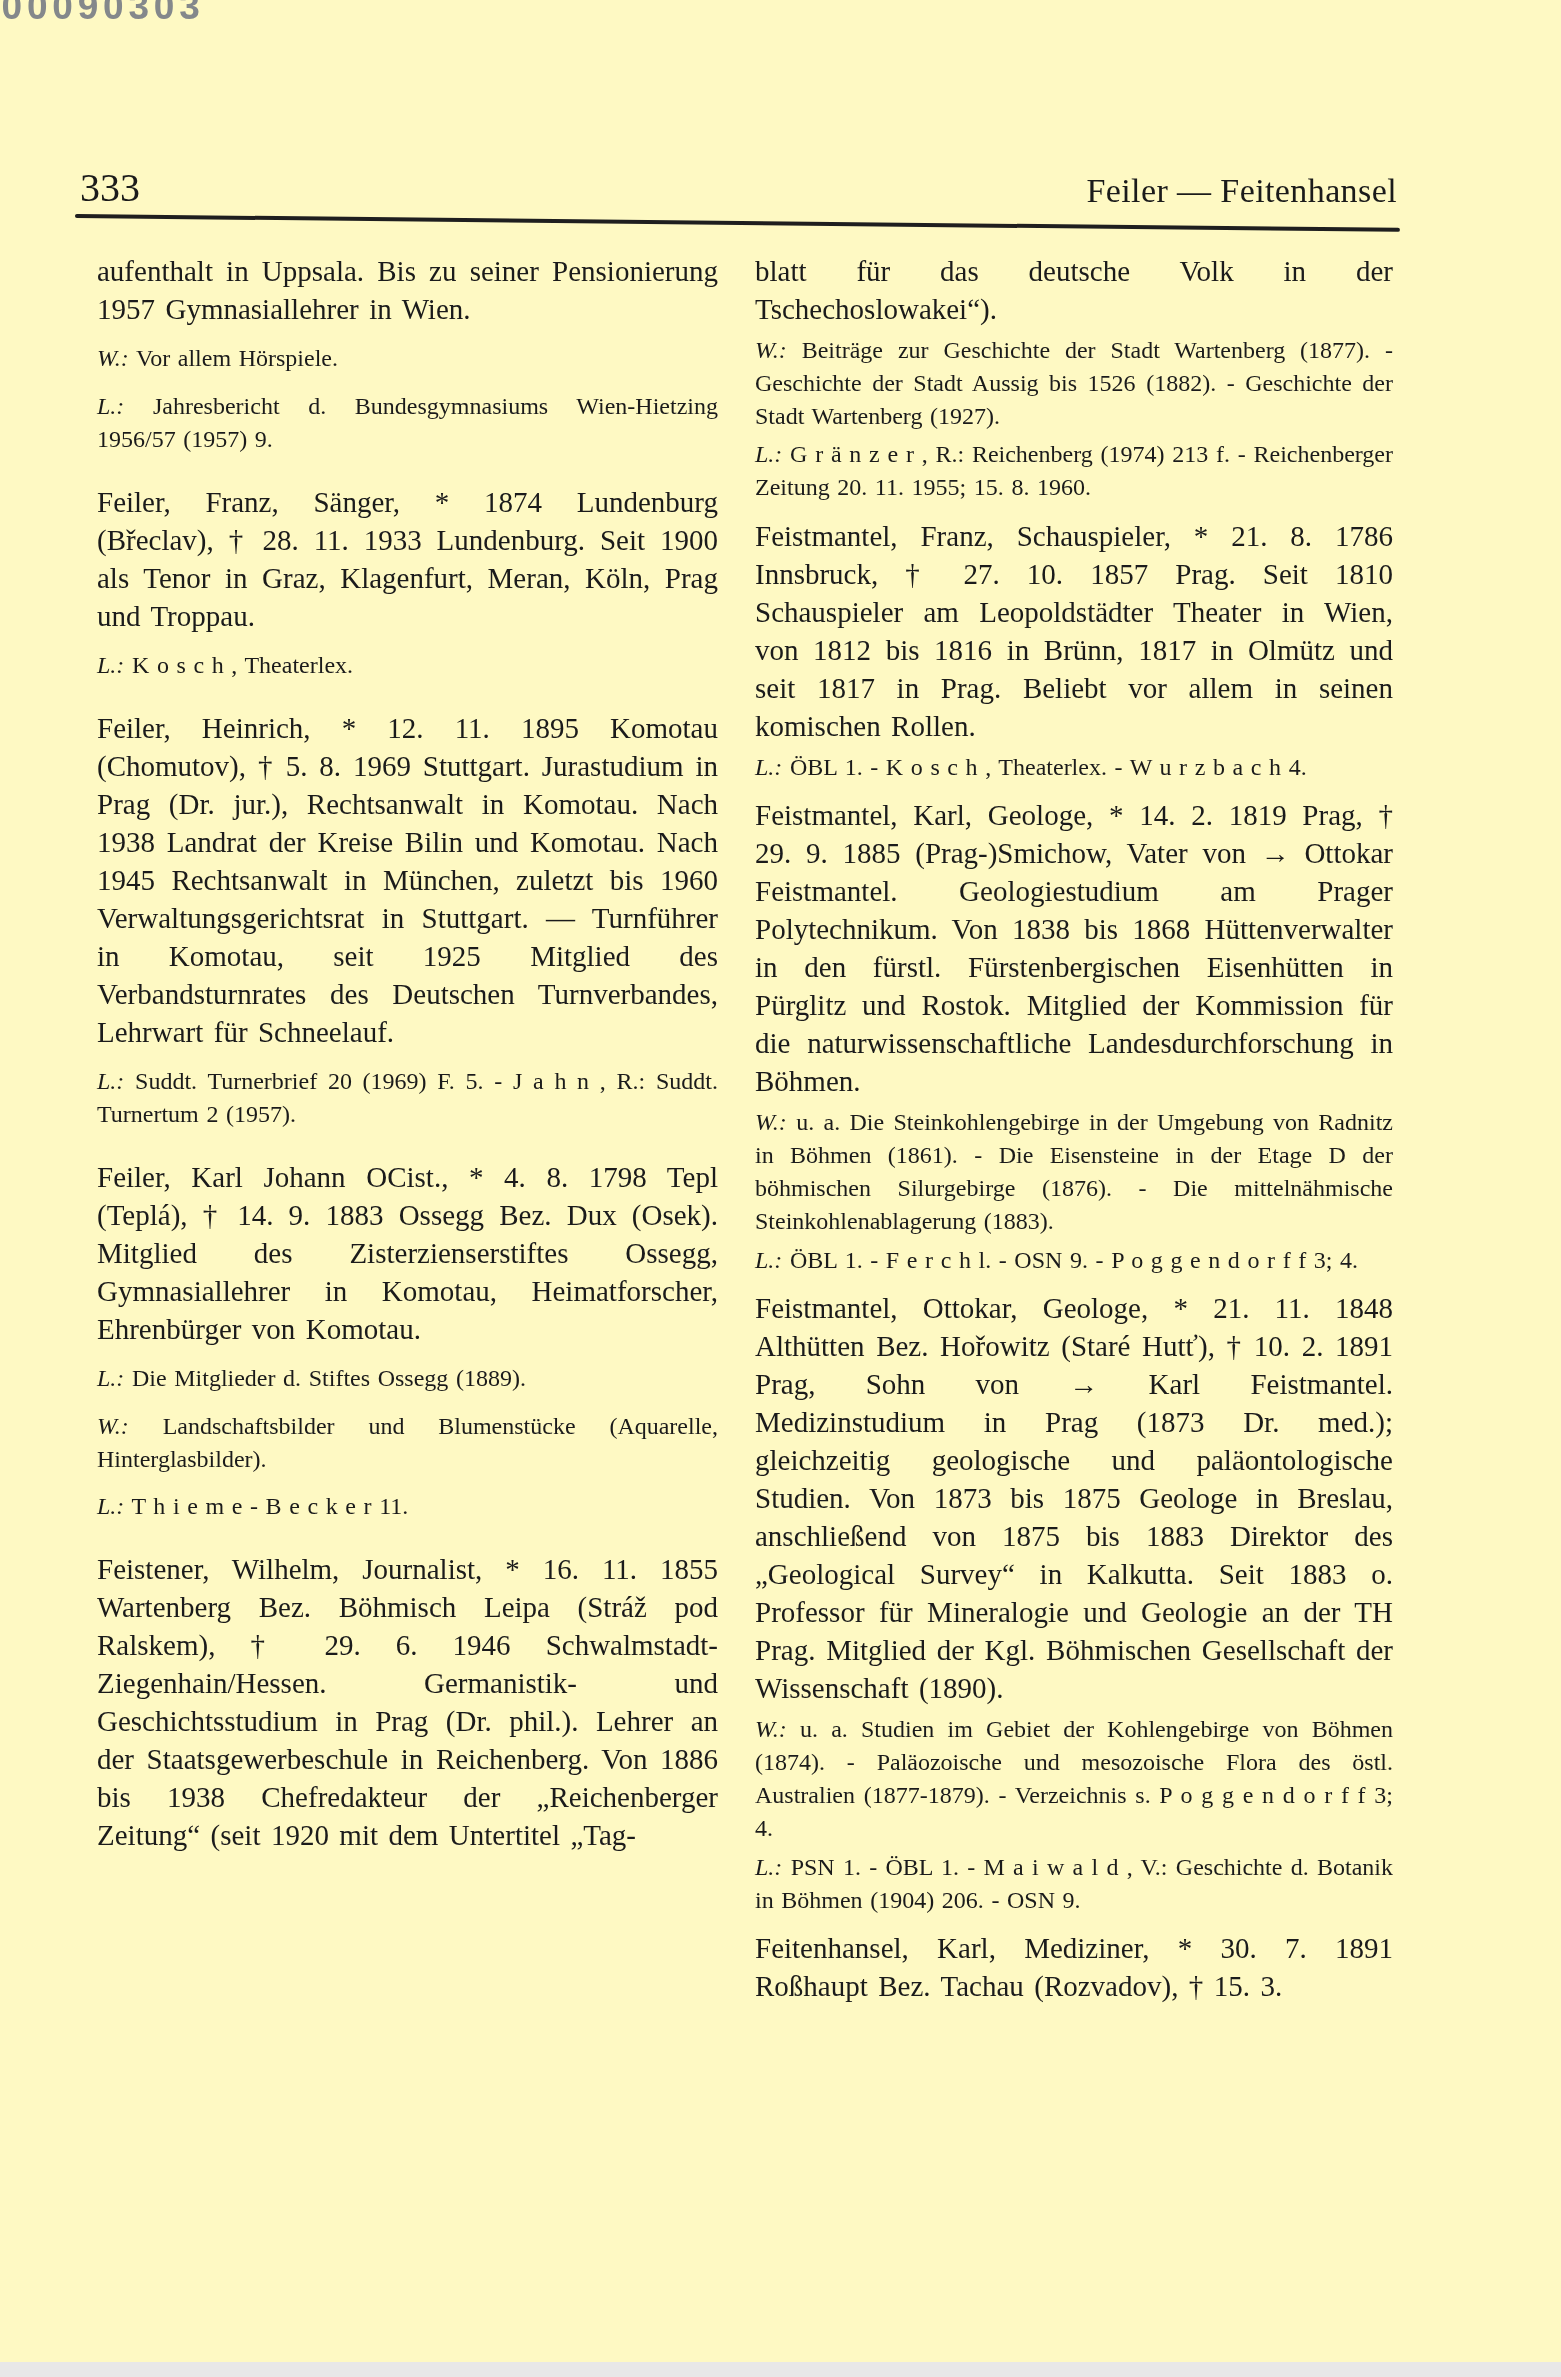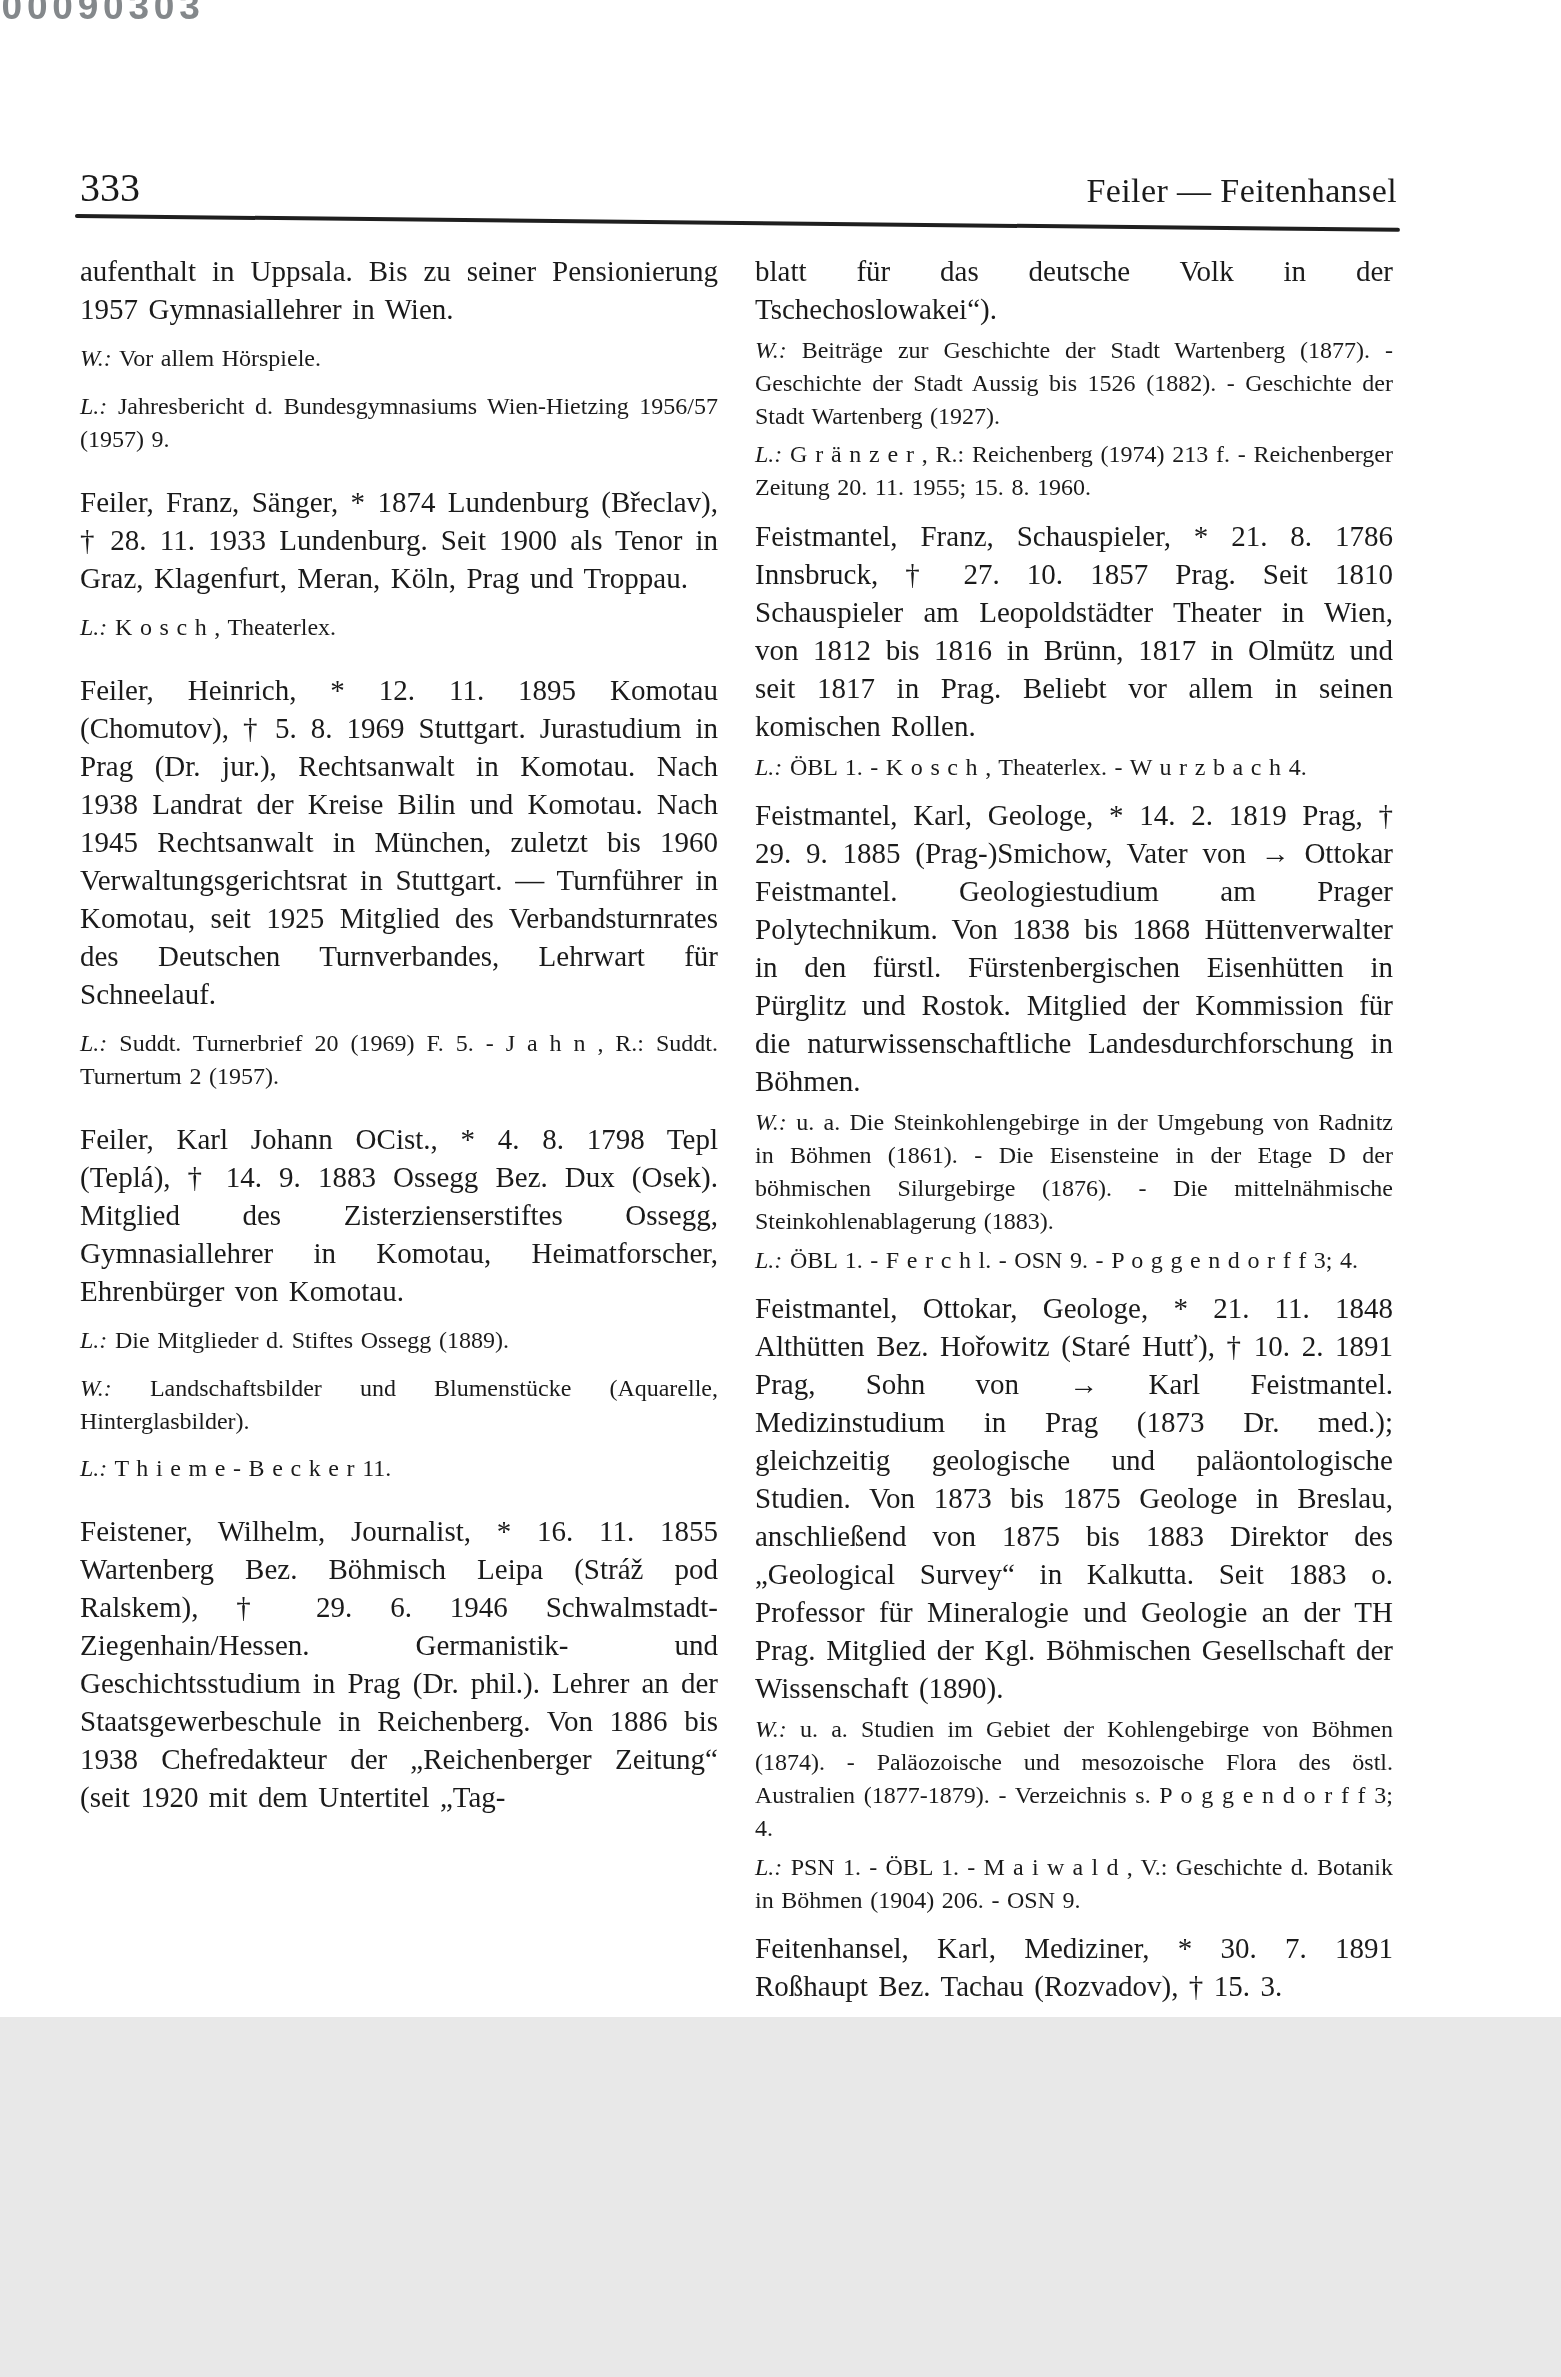--- a/index.html
+++ b/index.html
@@ -1,20 +1,20 @@
 <!DOCTYPE html>
 <html lang="de" style="font-size:12.8px"><head>
 <meta charset="utf-8">
 <style>
   html, body { margin: 0; padding: 0; background: #e8e8e8; }
   .page {
     position: relative;
     width: 1561px;
-    height: 2017px;
-    background: #ffffff;
+    height: 2362px;
+    background: #fef9c3;
     overflow: hidden;
     font-family: "Liberation Serif", "DejaVu Serif", serif;
     color: #1b1b1b;
   }
   .watermark {
     position: absolute;
     top: -14.3px;
     left: 1.6px;
     font-family: "Liberation Sans", "DejaVu Sans", sans-serif;
     font-weight: 700;
@@ -65,21 +65,21 @@
     line-height: 38px;
     word-spacing: 3.2px;
   }
   .bib {
     font-size: 24px;
     line-height: 33px;
     word-spacing: 1.6px;
   }
   .hw { font-weight: normal; }
   .lbl { font-style: italic; }
-  .col-left .para { margin-bottom: 14.3px; }
+  .col-left .para { margin-bottom: 14.3px; margin-left: 17px; }
   .col-left .entry { margin-top: 27px; }
   .col-right .para { margin-bottom: 5.6px; }
   .col-right .entry { margin-top: 12.8px; }
 </style>
 </head>
 <body>
 
 <div class="page">
 
   <div class="watermark">00090303</div>

